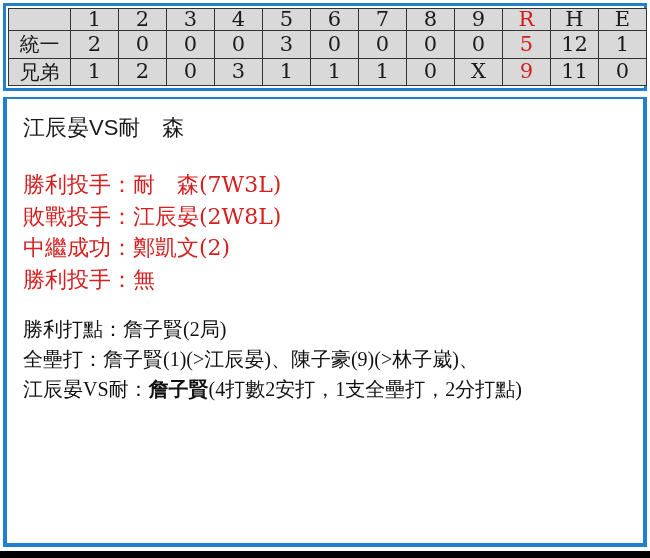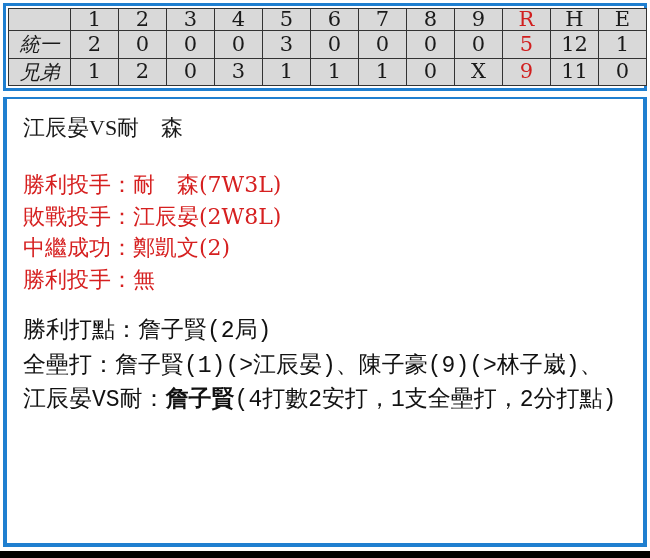--- a/index.html
+++ b/index.html
@@ -67,21 +67,20 @@
     line-height: 1;
     font-family: "DejaVu Serif", "Liberation Serif", serif;
   }
   table.linescore col.c-team { width: 62px; }
   table.linescore col.c-inn  { width: 48px; }
   table.linescore col.c-rhe  { width: 48px; }
 
   .team-cell {
     font-size: 20px !important;
     letter-spacing: 0px;
-    font-style: italic;
   }
   .runs-col { color: #d11f1f !important; }
   .blank-corner { background: #d9d9d9; }
 
   
   .detail-frame {
     position: absolute;
     left: 3px;
     top: 97px;
     width: 644px;
@@ -101,45 +100,45 @@
     padding: 10px 8px 0 8px;
     box-sizing: border-box;
   }
 
   .matchup {
     font-size: 22px;
     color: #1a1a1a;
     line-height: 1.35;
     margin: 2px 0 0 6px;
     white-space: pre;
-    font-family: Liberation Serif, serif;
+    font-family: Liberation Sans, sans-serif;
   }
 
   .block-gap { height: 26px; }
 
   .pitcher-lines {
     margin: 0 0 0 6px;
   }
   .pitcher-lines .line {
     color: #d62020;
     font-size: 22px;
     line-height: 1.45;
     white-space: pre;
     font-family: "DejaVu Serif", "Liberation Serif", serif;
   }
 
   .batting-lines {
     margin: 18px 0 0 6px;
   }
   .batting-lines .line {
     color: #111111;
-    font-size: 23px;
+    font-size: 20px;
     line-height: 1.5;
     white-space: pre;
-    font-family: Liberation Mono, monospace;
+    font-family: Liberation Serif, serif;
   }
   .batting-lines .line.indented {
     padding-left: 0;
   }
   .mvp-line .mvp-name {
     font-weight: bold;
   }
 </style>
 </head>
 <body>

